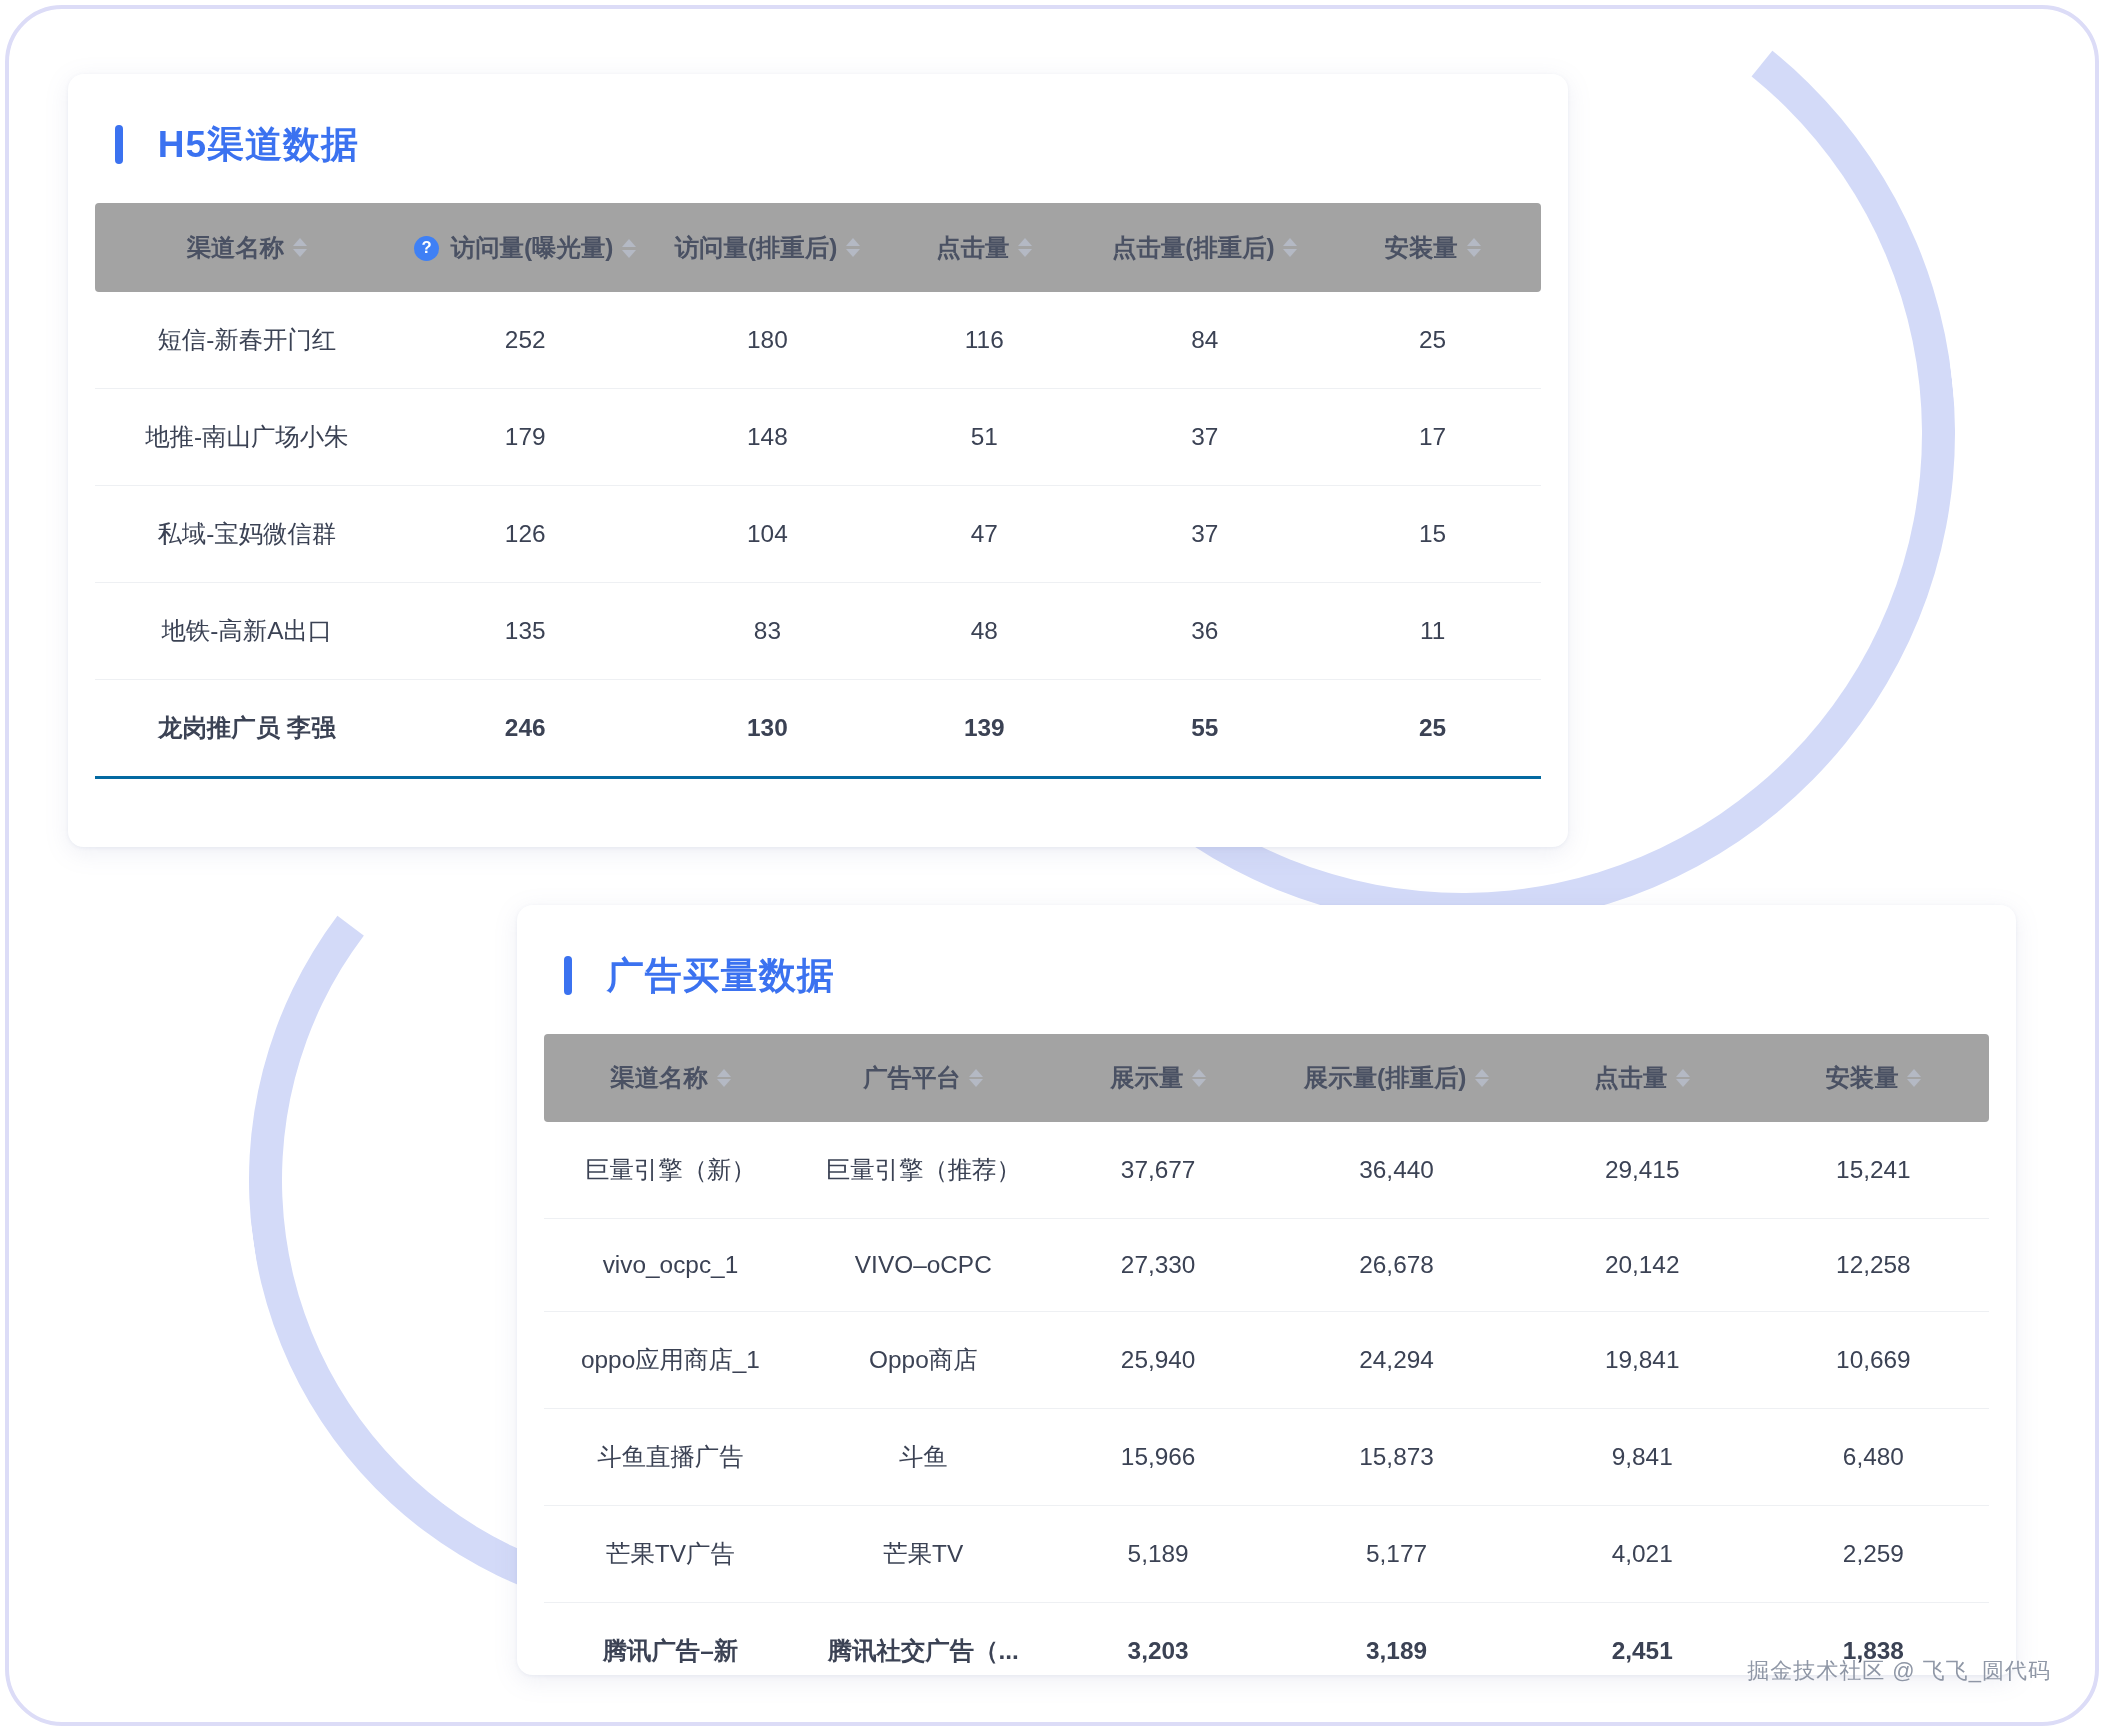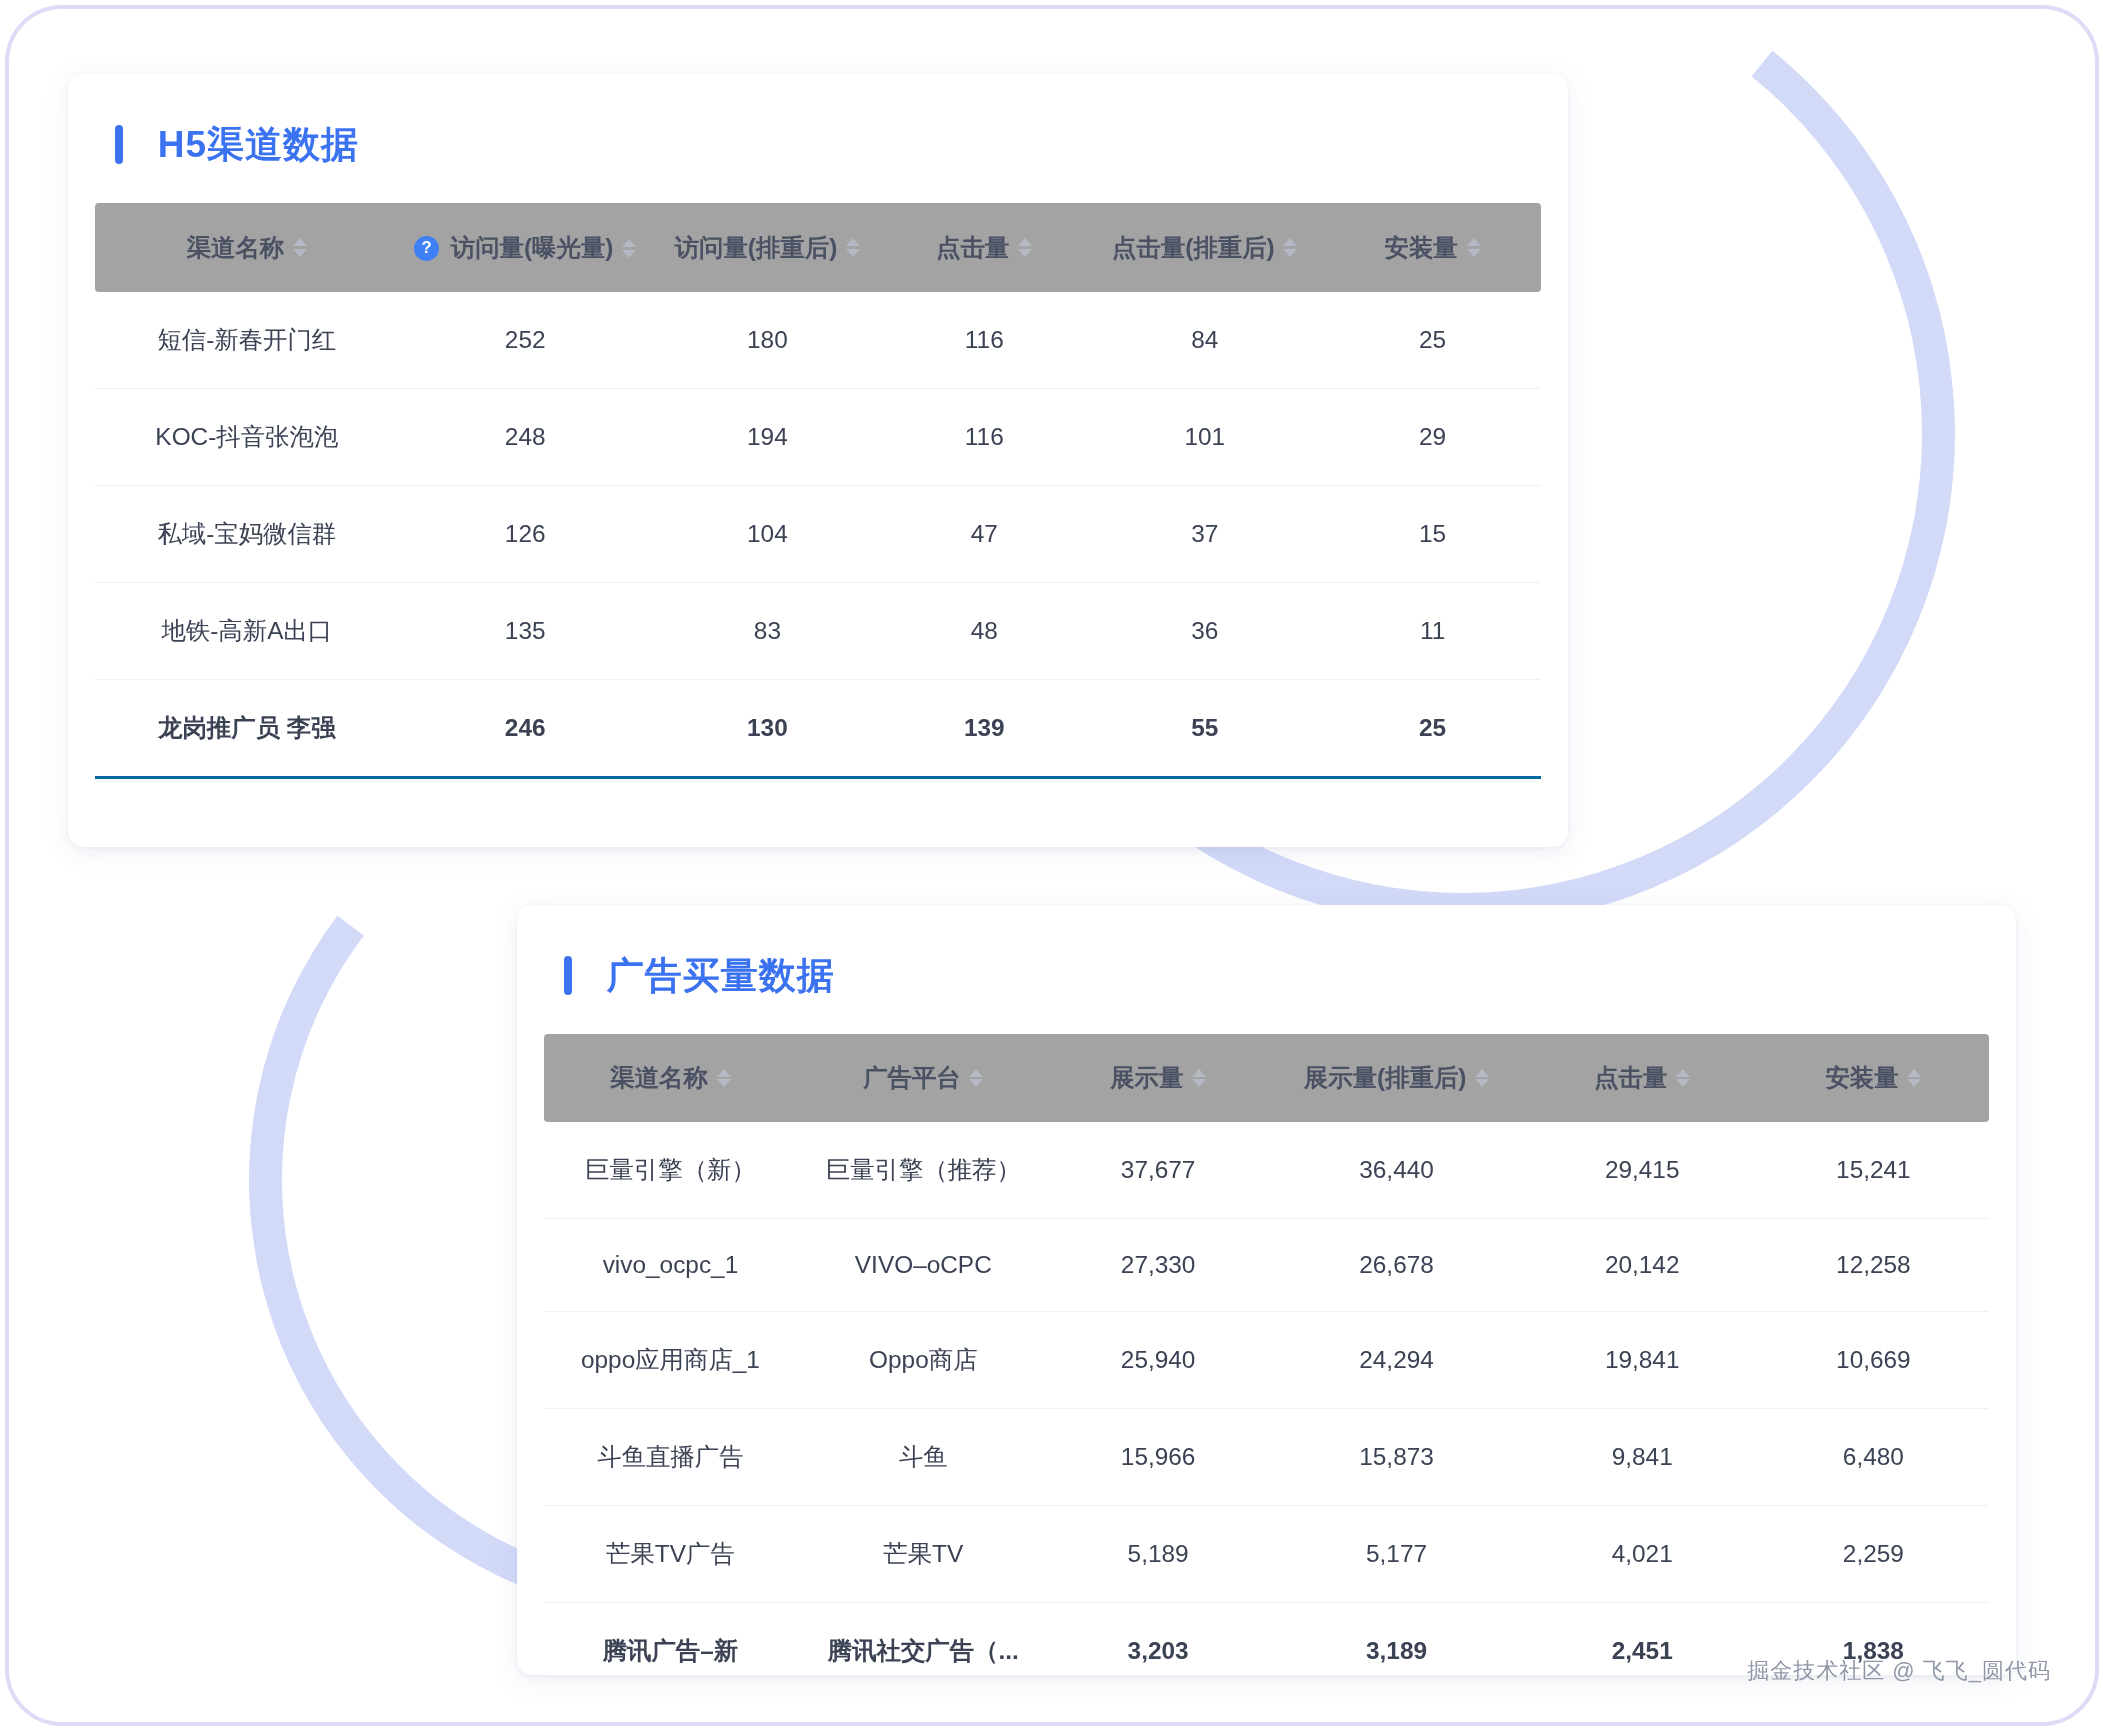--- a/index.html
+++ b/index.html
@@ -281,26 +281,26 @@
         <tbody>
           <tr>
             <td>短信-新春开门红</td>
             <td>252</td>
             <td>180</td>
             <td>116</td>
             <td>84</td>
             <td>25</td>
           </tr>
           <tr>
-            <td>KOC-抖音张泡泡</td>
-            <td>248</td>
-            <td>194</td>
-            <td>116</td>
-            <td>101</td>
-            <td>29</td>
+            <td>地推-南山广场小朱</td>
+            <td>179</td>
+            <td>148</td>
+            <td>51</td>
+            <td>37</td>
+            <td>17</td>
           </tr>
           <tr>
             <td>私域-宝妈微信群</td>
             <td>126</td>
             <td>104</td>
             <td>47</td>
             <td>37</td>
             <td>15</td>
           </tr>
           <tr>

